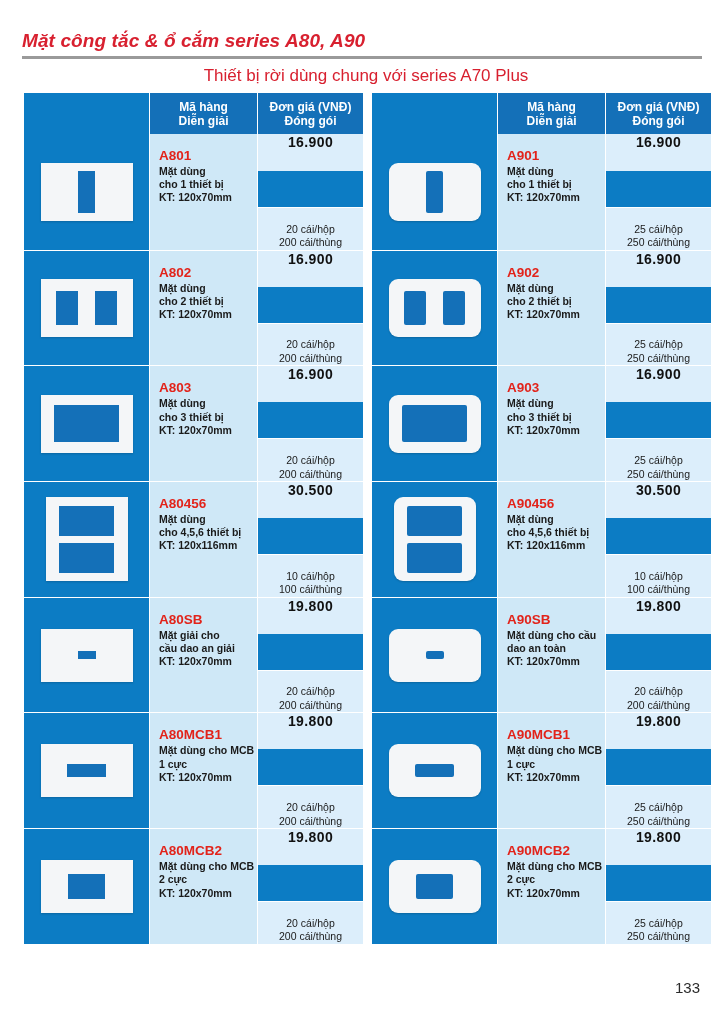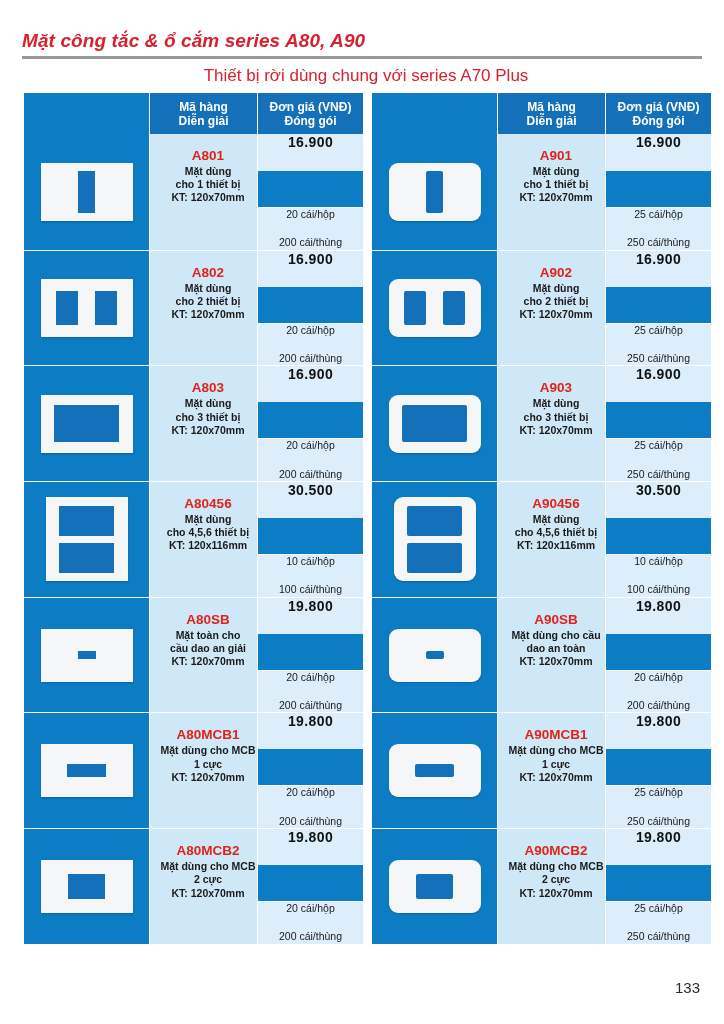--- a/index.html
+++ b/index.html
@@ -104,21 +104,20 @@
     align-items: center;
     justify-content: center;
     box-sizing: border-box;
   }
   .cell-code {
     width: 108px;
     background: #cfe8f7;
     box-sizing: border-box;
     padding: 13px 0 0 9px;
     border-left: 1.5px solid #ffffff;
-    text-align: center;
   }
   .cell-price {
     width: 106px;
     box-sizing: border-box;
     border-left: 1.5px solid #ffffff;
     display: flex;
     flex-direction: column;
   }
   .price-top {
     height: 46%;
@@ -128,21 +127,21 @@
     justify-content: center;
     box-sizing: border-box;
   }
   .price-bot {
     height: 54%;
     background: #dceefb;
     border-top: 1.5px solid #ffffff;
     display: flex;
     flex-direction: column;
     align-items: center;
-    justify-content: space-between;
+    justify-content: flex-end;
     box-sizing: border-box;
     margin-top: 36px;
   }
 
   .code {
     color: #e2231a;
     font-size: 13.5px;
     font-weight: bold;
     line-height: 17px;
     margin-bottom: 1px;
@@ -302,21 +301,21 @@
           </div>
         </div>
         <div class="prow">
           <div class="cell-img">
             <div class="plate" style="width: 92px; height: 53px;">
               <div class="slot" style="left: 41%; top: 43%; width: 19%; height: 14%;"></div>
             </div>
           </div>
           <div class="cell-code">
             <div class="code">A80SB</div>
-            <div class="desc">Mặt toàn cho</div>
+            <div class="desc">Mặt giải cho</div>
             <div class="desc">cầu dao an giải</div>
             <div class="desc">KT: 120x70mm</div>
           </div>
           <div class="cell-price">
             <div class="price-top">
               <span class="price">19.800</span>
             </div>
             <div class="price-bot">
               <div class="pack">20 cái/hộp</div>
               <div class="pack">200 cái/thùng</div>

